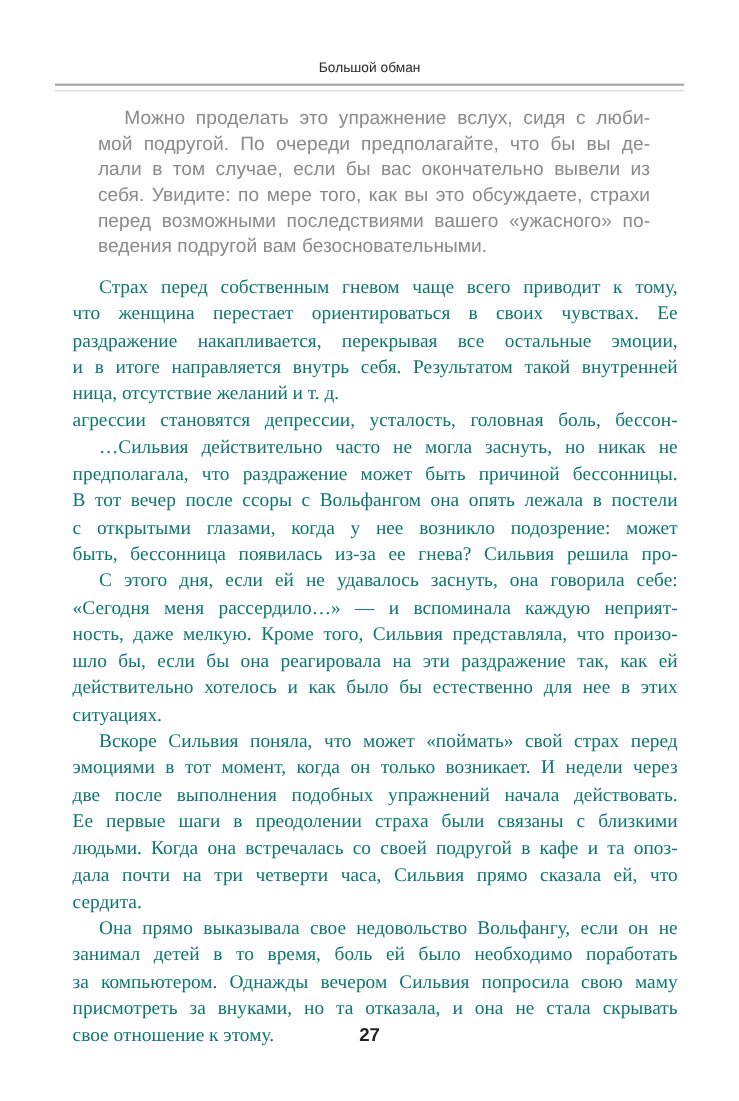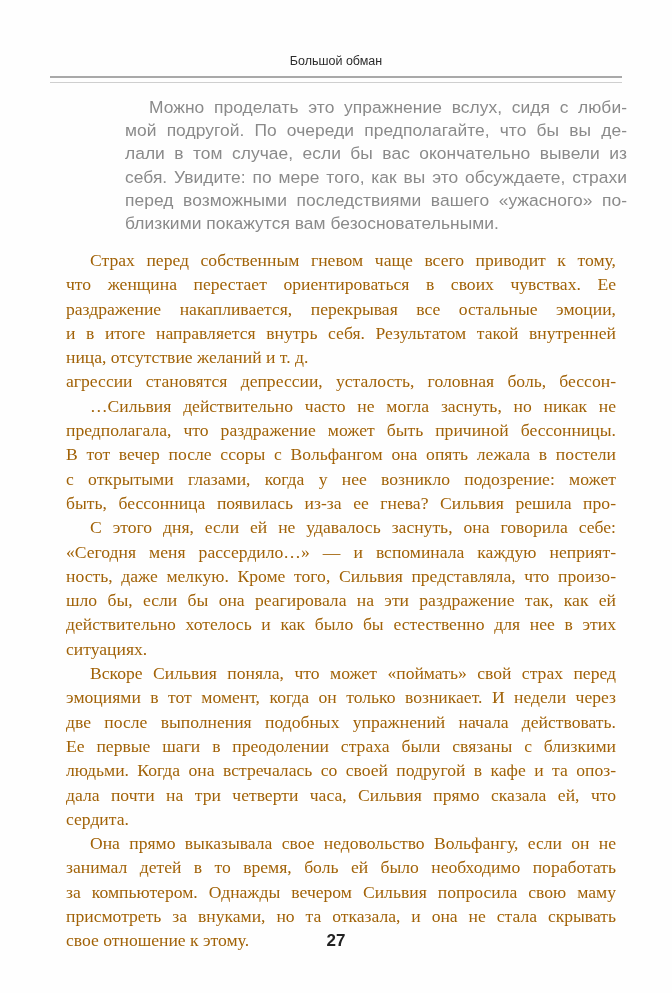--- a/index.html
+++ b/index.html
@@ -9,26 +9,26 @@
       position: absolute; top: 54px; left: 0; width: 672px; text-align: center;
       font-family: "Liberation Sans", sans-serif; font-size: 12.5px; color: #2b2b2b;
     }
     .head-rule {
       position: absolute; left: 50px; top: 76px; width: 405px; height: 4px;
       border-top: 2px solid #a9a9a9; border-bottom: 1px solid #cfcfcf;
     }
     .callout {
       position: absolute; left: 89px; top: 96px; width: 502px;
       font-family: "Liberation Sans", sans-serif; font-size: 17.4px; line-height: 23.2px;
-      color: #8a8a8a; letter-spacing: 0.05px; margin-left: 36px;
+      color: #8a8a8a; letter-spacing: 0.05px;
     }
     .body-text {
       position: absolute; left: 66px; width: 550px;
       font-family: "Liberation Serif", serif; font-size: 17.6px; line-height: 24.3px;
-      color: #a16207; text-align: justify;
+      color: #0f766e; text-align: justify;
     }
     .line { display: block; white-space: nowrap; text-align: justify; text-align-last: justify; }
     .line.last { text-align-last: left; }
     .indent { padding-left: 24px; }
     .callout .line.indent { padding-left: 24px; }
     .page-number {
       position: absolute; top: 931px; left: 0; width: 672px; text-align: center;
       font-family: "Liberation Sans", sans-serif; font-weight: bold; font-size: 17px; color: #222;
     }
   </style>
@@ -38,21 +38,21 @@
 <div class="page">
   <div class="running-head">Большой обман</div>
   <div class="head-rule" style="left:50px;width:572px;"></div>
 
   <div class="callout">
     <span class="line indent">Можно проделать это упражнение вслух, сидя с люби-</span>
     <span class="line">мой подругой. По очереди предполагайте, что бы вы де-</span>
     <span class="line">лали в том случае, если бы вас окончательно вывели из</span>
     <span class="line">себя. Увидите: по мере того, как вы это обсуждаете, страхи</span>
     <span class="line">перед возможными последствиями вашего «ужасного» по-</span>
-    <span class="line last">близкими покажутся вам безосновательными.</span>
+    <span class="line last">ведения подругой вам безосновательными.</span>
   </div>
 
   <div class="body-text" style="top:248px;">
     <div>
       <span class="line indent">Страх перед собственным гневом чаще всего приводит к тому,</span>
       <span class="line">что женщина перестает ориентироваться в своих чувствах. Ее</span>
       <span class="line">раздражение накапливается, перекрывая все остальные эмоции,</span>
       <span class="line">и в итоге направляется внутрь себя. Результатом такой внутренней</span>
       <span class="line last">ница, отсутствие желаний и т. д.</span>
       <span class="line">агрессии становятся депрессии, усталость, головная боль, бессон-</span>

